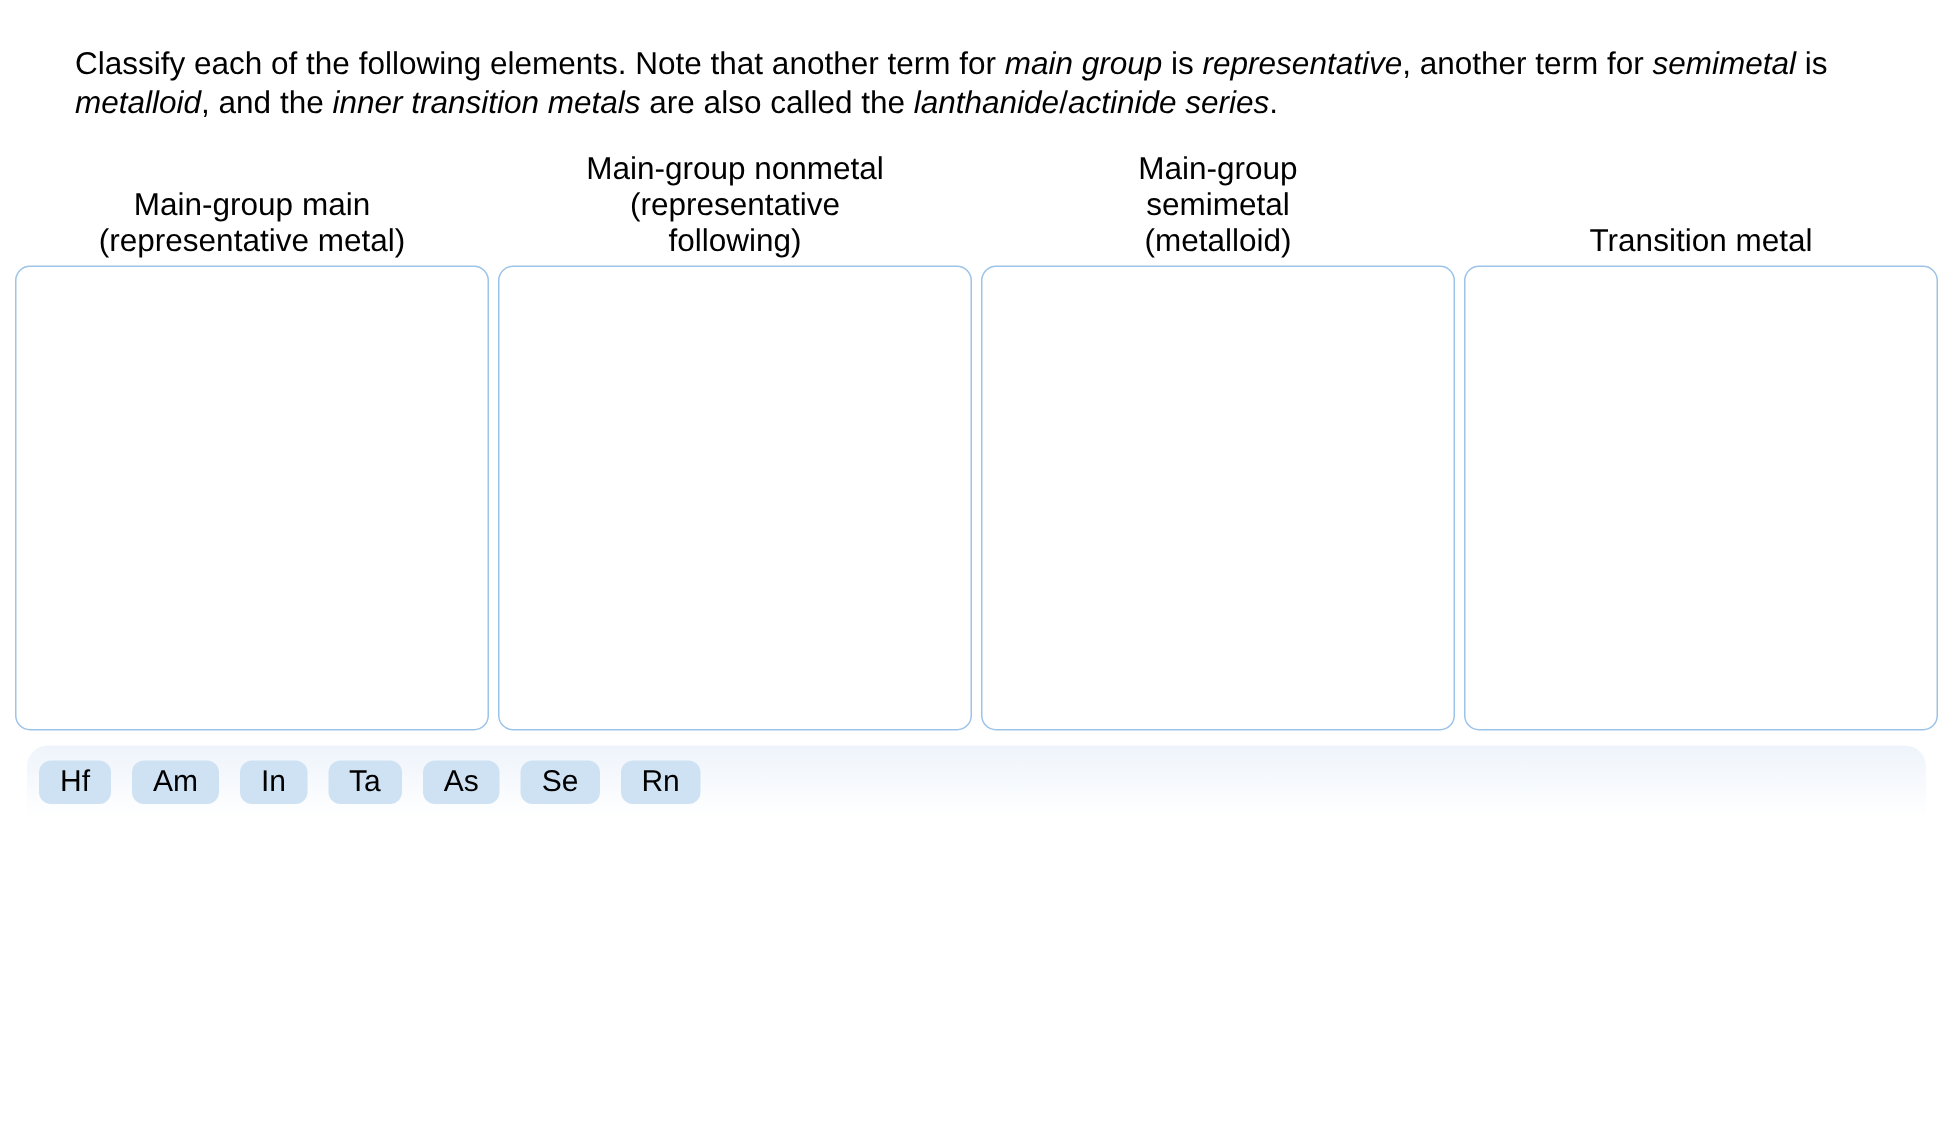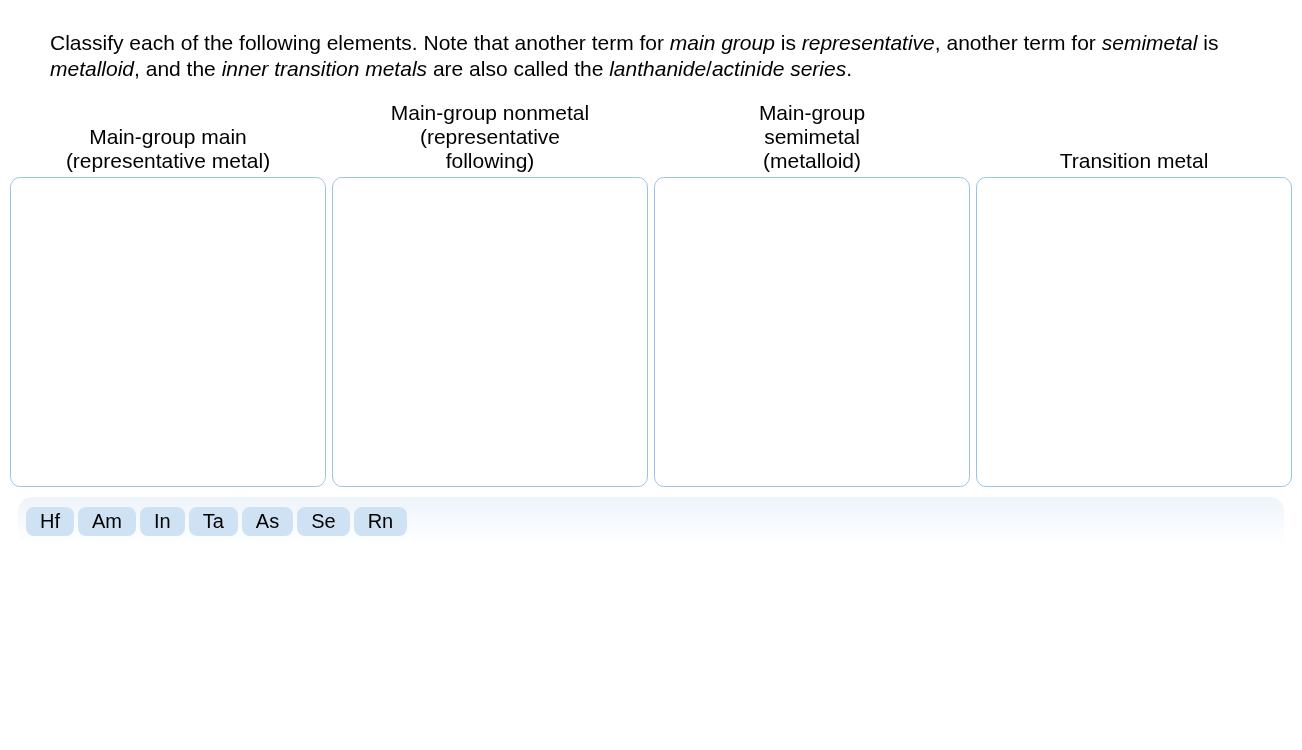--- a/index.html
+++ b/index.html
@@ -48,21 +48,21 @@
     border: 1px solid #9cc3e8;
     border-radius: 10px;
     background: #fff;
   }
   .chips-row {
     margin: 10px 8px 0 8px;
     padding: 10px 8px 30px 8px;
     border-radius: 14px;
     background: linear-gradient(to bottom, #eef4fb 0%, #ffffff 70%);
     display: flex;
-    gap: 4px;
+    gap: 14px;
     flex-wrap: wrap;
   }
   .chip {
     background: #cfe2f3;
     border-radius: 8px;
     padding: 3px 14px;
     font-size: 20px;
     cursor: grab;
     user-select: none;
   }

